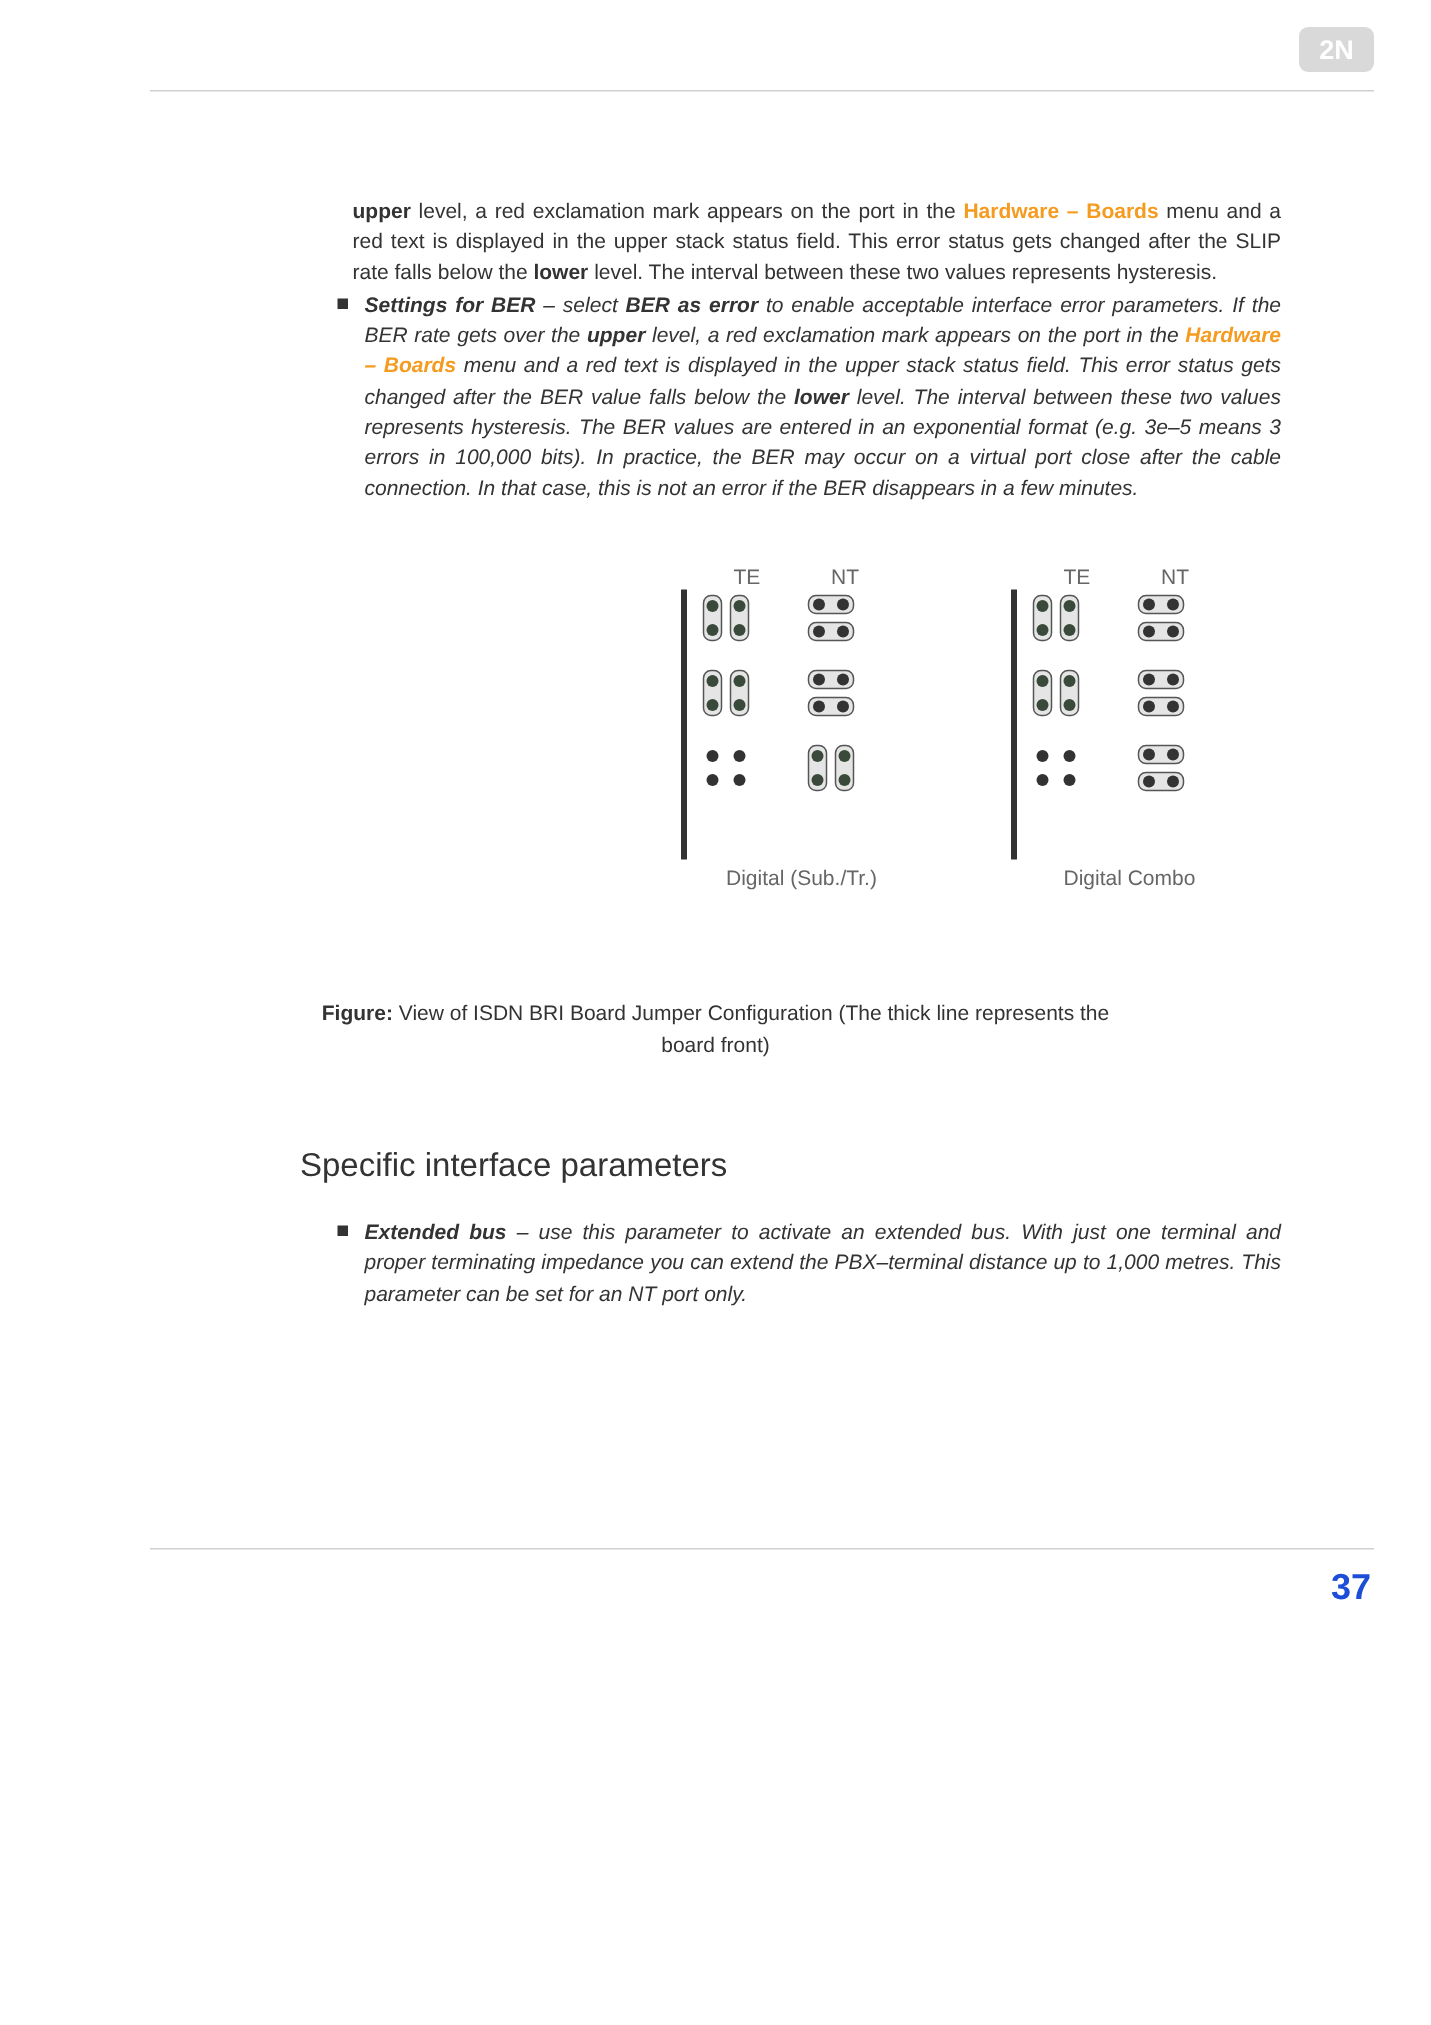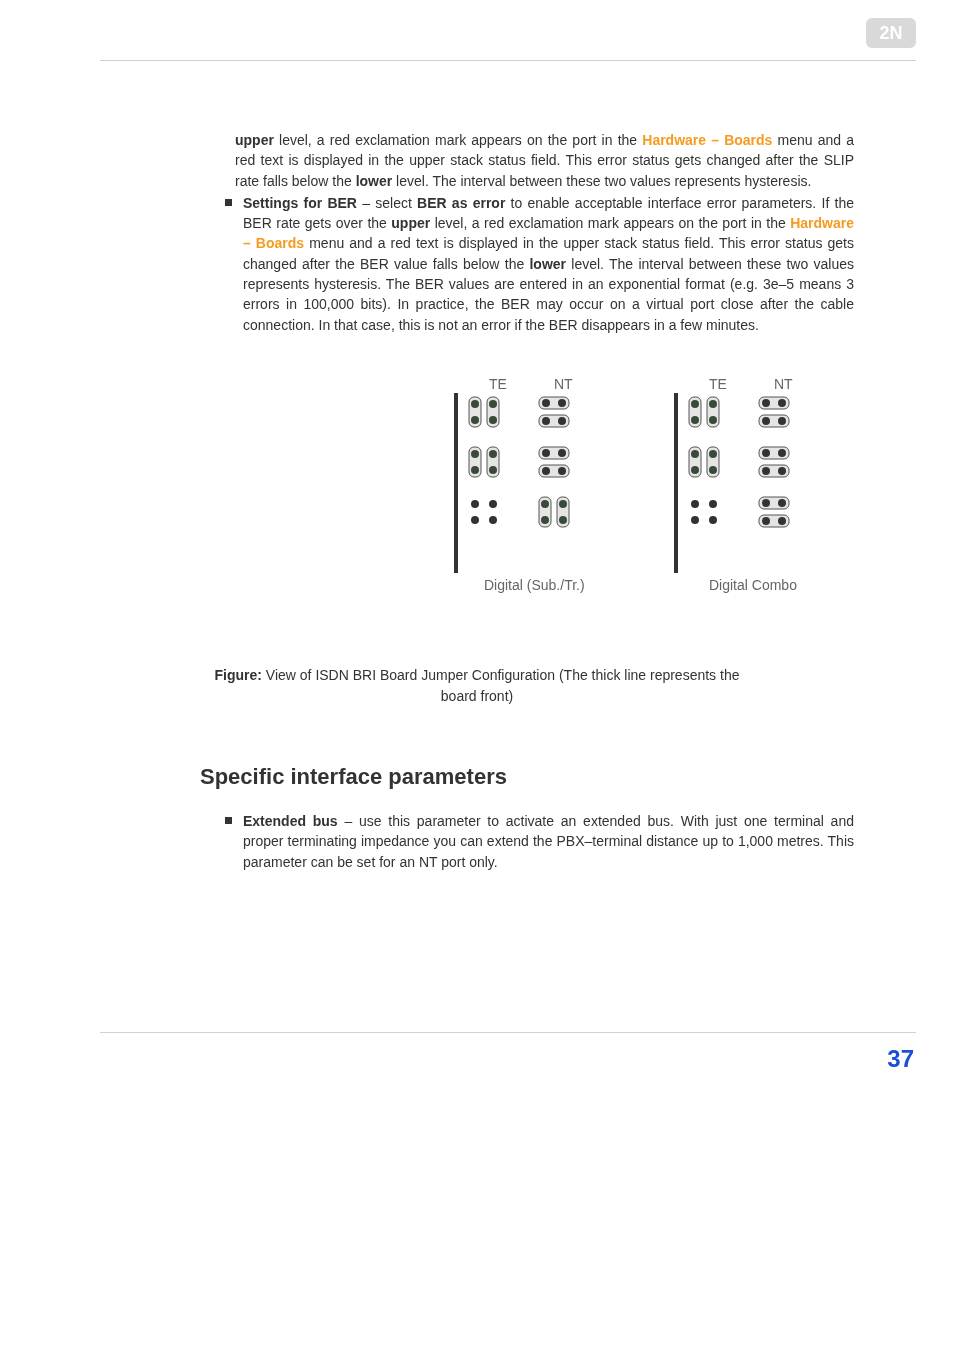--- a/index.html
+++ b/index.html
@@ -41,20 +41,21 @@
   ul.outer {
     list-style: none;
     padding: 0;
     margin: 0 0 0 125px;
   }
   ul.outer > li {
     position: relative;
     padding-left: 18px;
     text-align: justify;
     margin-top: 2px;
+    font-style: italic;
   }
   ul.outer > li::before {
     content: "";
     position: absolute;
     left: 0;
     top: 6px;
     width: 7px;
     height: 7px;
     background: #333333;
   }
@@ -73,21 +74,21 @@
   .figure-caption {
     text-align: center;
     margin-top: 25px;
     padding: 0 100px;
     font-size: 14px;
   }
   h2.section {
     margin-top: 55px;
     margin-left: 100px;
     font-size: 22px;
-    font-weight: bold;
+    font-weight: normal;
     color: #333333;
   }
   .bottom-rule {
     position: absolute;
     bottom: 70px;
     left: 100px;
     right: 38px;
     height: 1px;
     background: #d0d0d0;
   }

